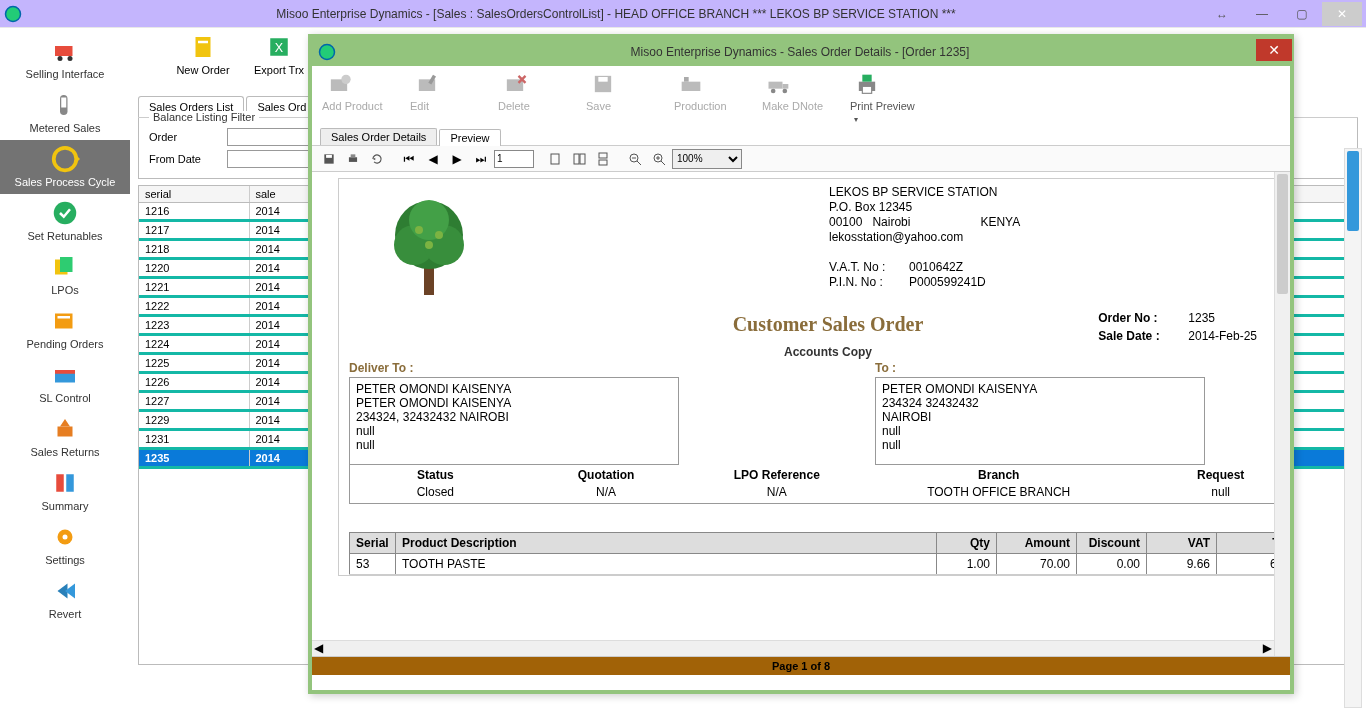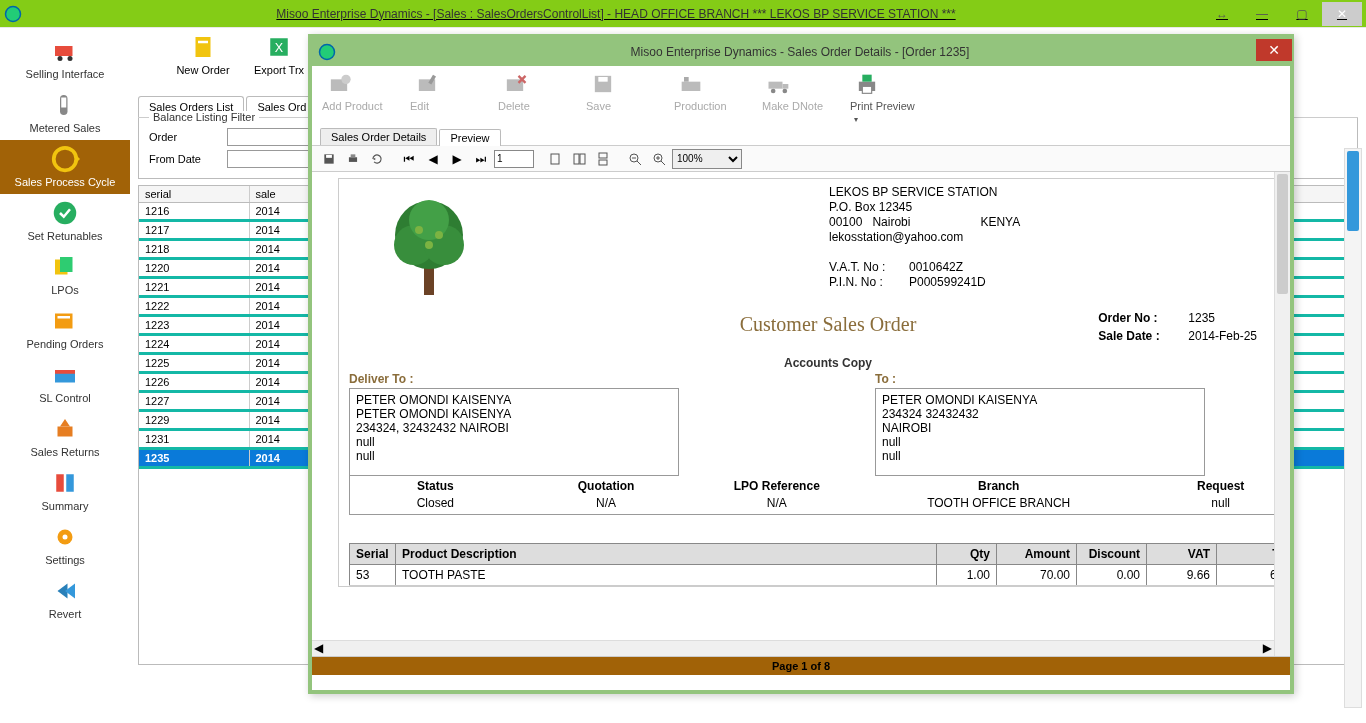--- a/index.html
+++ b/index.html
@@ -1,31 +1,31 @@
 <!DOCTYPE html>
 <html><head>
 <meta charset="utf-8">
 <style>
 * { box-sizing: border-box; margin: 0; padding: 0; }
 body { font-family: "Segoe UI", Tahoma, sans-serif; font-size: 12px; background: #fff; overflow: hidden; width: 1366px; height: 723px; position: relative; }
 
 
-.app-titlebar { height: 28px; background: #84cc16; display: flex; align-items: center; padding: 8px 4px; border-bottom: 1px solid #e8e8e8; text-decoration: underline; }
+.app-titlebar { height: 28px; background: #c4b5fd; display: flex; align-items: center; padding: 8px 4px; border-bottom: 1px solid #e8e8e8; }
 .app-titlebar .icon-app { width: 18px; height: 18px; margin-right: 8px; }
 .app-titlebar .title { flex: 1; text-align: center; color: #333; font-size: 12px; }
 .app-titlebar .win-controls { display: flex; gap: 0; }
 .app-titlebar .win-btn { width: 40px; height: 24px; display: flex; align-items: center; justify-content: center; color: #555; cursor: pointer; }
 .app-titlebar .win-btn.close { background: #ccc; color: #fff; }
 
 .main-body { display: flex; height: calc(723px - 28px); }
 
 
 .sidebar { width: 130px; background: #fff; padding: 4px 0; }
 .sidebar .side-item { display: flex; flex-direction: column; align-items: center; padding: 4px 2px 6px; cursor: pointer; font-size: 11px; color: #333; }
-.sidebar .side-item.sel { background: #a16207; color: #fff; }
+.sidebar .side-item.sel { background: #737373; color: #fff; }
 .sidebar .side-icon { width: 36px; height: 30px; margin-bottom: 2px; }
 
 
 .content { flex: 1; position: relative; padding: 4px 8px; }
 .ribbon-btns { display: flex; gap: 6px; margin-left: 30px; }
 .ribbon-btn { display: flex; flex-direction: column; align-items: center; width: 70px; height: 60px; font-size: 11px; }
 .ribbon-btn .ri { width: 34px; height: 30px; margin-bottom: 2px; }
 
 .tabstrip-bg { margin-top: 4px; display: flex; border-bottom: 1px solid #ccc; }
 .tabbg { padding: 4px 10px; border: 1px solid #bbb; border-bottom: none; background: #fff; font-size: 11px; border-radius: 3px 3px 0 0; margin-right: 2px; }
@@ -74,22 +74,22 @@
 
 .doc { width: 980px; margin: 6px 26px; background: #fff; border: 1px solid #ccc; padding: 0;}
 .doc-head { display: flex; padding: 6px 10px 2px; }
 .tree-area { width: 160px; height: 120px; display:flex; align-items:center; justify-content:center }
 
 .company { flex:1; padding-left: 320px; font-size: 12px; }
 .company div { margin-bottom: 1px; }
 .vbl { display:inline-block; width:70px }
 
 .doc-title { text-align: center; margin: 6px 0 0; }
-.doc-title .t1 { color: #8a6d3b; font-size: 20px; font-weight:400; font-family: Georgia, serif; }
-.doc-title .t2 { color: #333; font-size: 12px; font-weight: bold; margin-top:20px }
+.doc-title .t1 { color: #8a6d3b; font-size: 20px; font-weight:700; font-family: Georgia, serif; }
+.doc-title .t2 { color: #333; font-size: 12px; font-weight: bold; margin-top:9px }
 .order-meta { position:absolute; right:60px; top:132px; font-size:12px }
 .order-meta .ml { display:inline-block; width:80px; font-weight:bold }
 
 .addrs { display: flex; padding: 2px 10px 0; gap:68px; font-size: 12px; }
 .addr-col { flex:0 0 330px; }
 .addr-col .al { color: #8a6d3b; font-weight: bold; font-size: 12px; margin-bottom:2px }
 .addr-box { border: 1px solid #999; padding: 4px 6px; height: 88px; font-size: 12px; }
 
 .meta-row { display:flex; border:1px solid #999; border-top:none; margin:0 10px; font-size:12px }
 .meta-cell { flex:1; text-align:center; }

